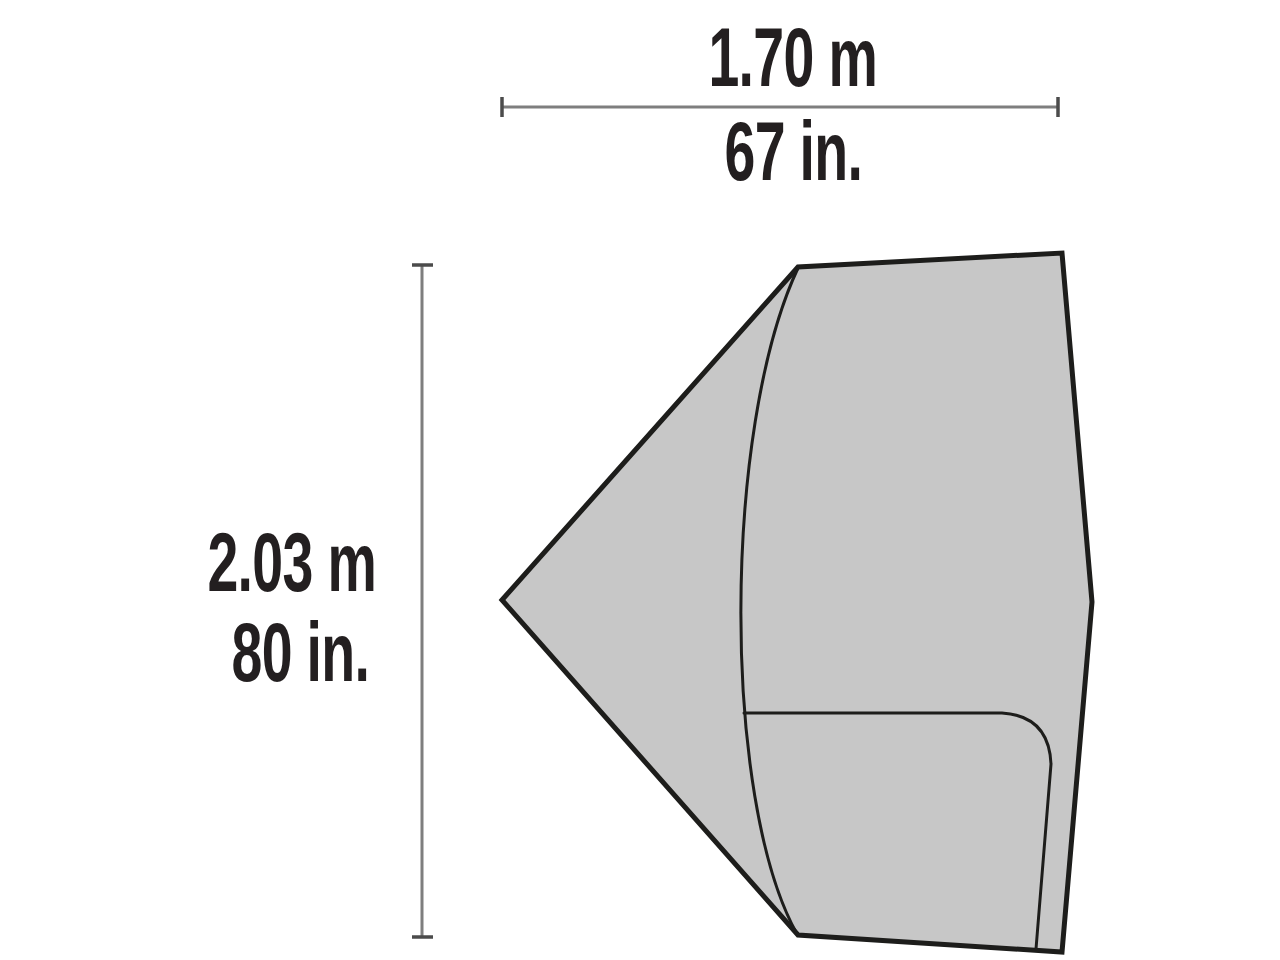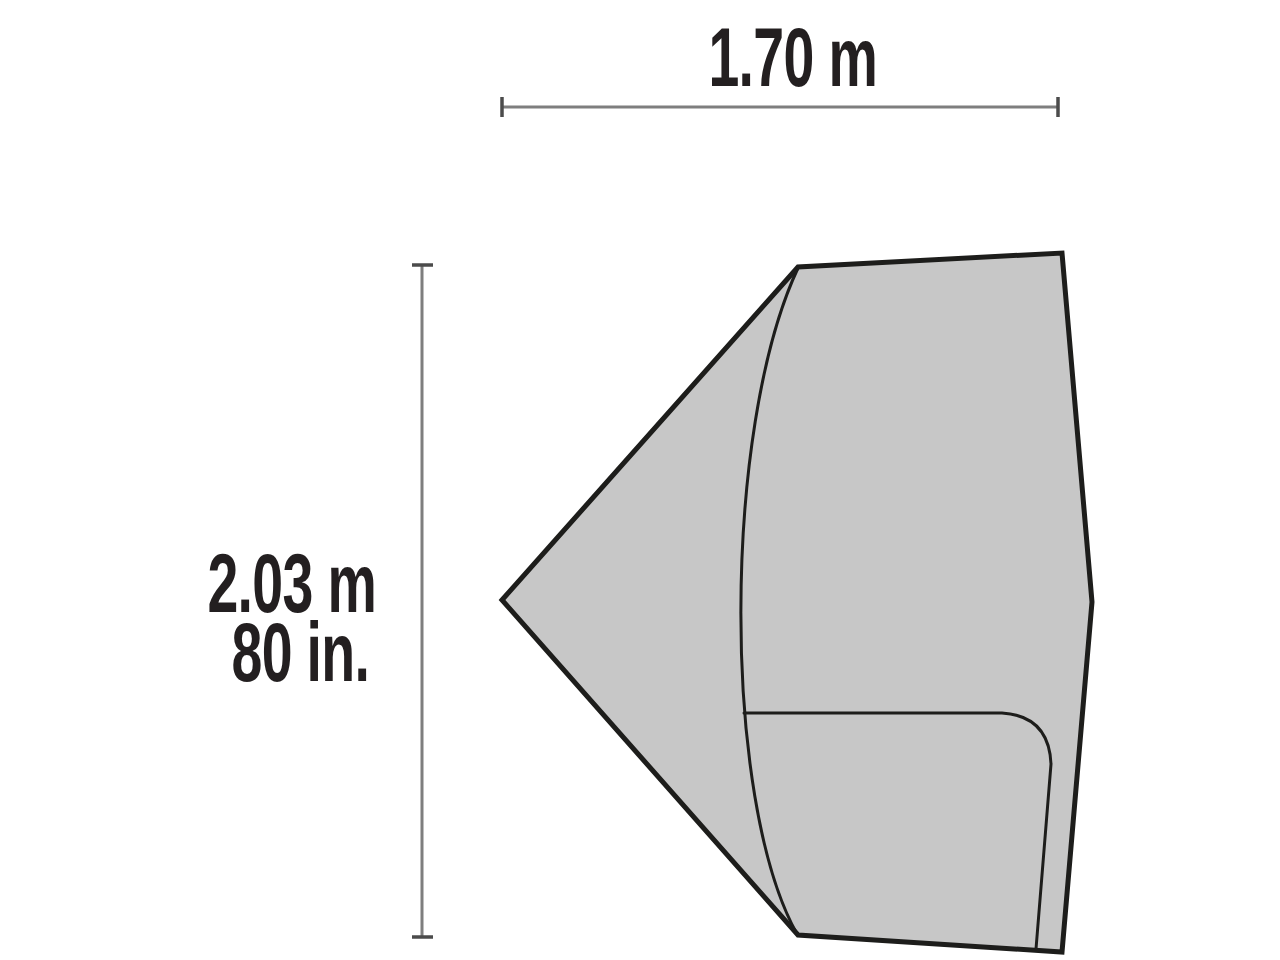--- a/index.html
+++ b/index.html
@@ -59,21 +59,21 @@
   }
   .dim-label .condensed {
     display: inline-block;
     transform: scaleX(0.66);
     transform-origin: 50% 50%;
     white-space: nowrap;
     letter-spacing: -1px;
   }
   .lbl-width-metric    { left: 593px; top:  10px; }
   .lbl-width-imperial  { left: 593px; top: 104px; }
-  .lbl-height-metric   { left:  92px; top: 536px; }
+  .lbl-height-metric   { left:  92px; top: 515px; }
   .lbl-height-imperial { left: 100px; top: 605px; }
 </style>
 </head>
 <body>
 
 <div class="stage">
 
   <svg class="diagram-svg" viewBox="0 0 1280 960" xmlns="http://www.w3.org/2000/svg">
 
     <g>
@@ -92,20 +92,23 @@
 
     <path class="seam-path" d="M 798 268 C 722 430 722 800 797 934"></path>
 
     <path class="seam-path" d="M 744 713 L 1002 713 Q 1049 716 1051 764 L 1036 949"></path>
   </svg>
 
   <div class="dim-label lbl-width-metric">
     <span class="condensed">1.70 m</span>
   </div>
 
+  <div class="dim-label lbl-width-imperial">
+    <span class="condensed">67 in.</span>
+  </div>
 
   <div class="dim-label lbl-height-metric">
     <span class="condensed">2.03 m</span>
   </div>
 
   <div class="dim-label lbl-height-imperial">
     <span class="condensed">80 in.</span>
   </div>
 
 </div>

